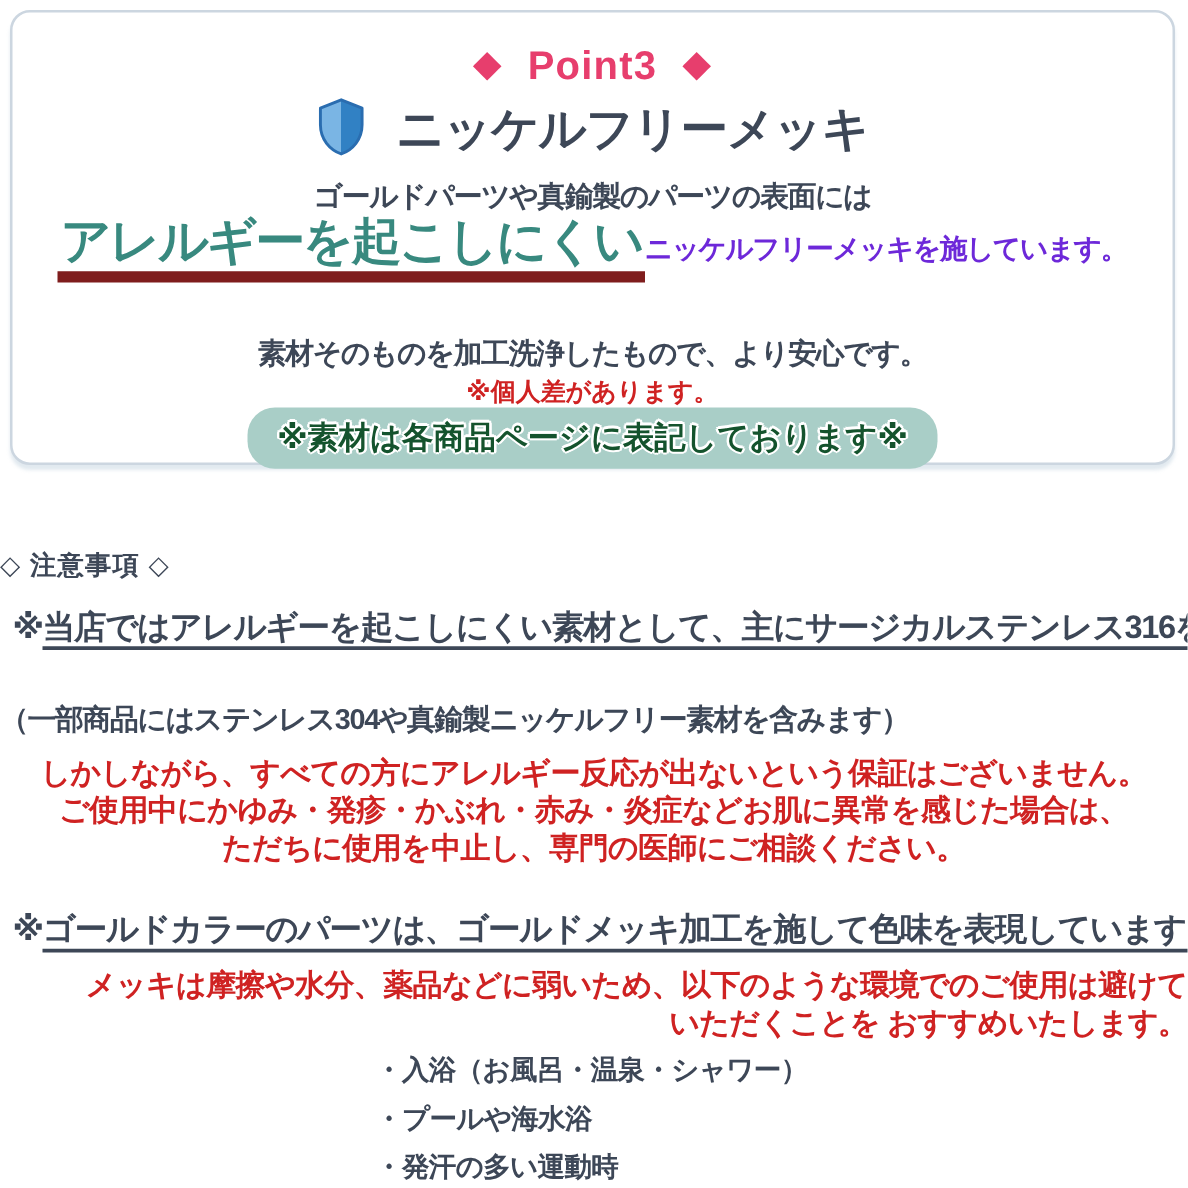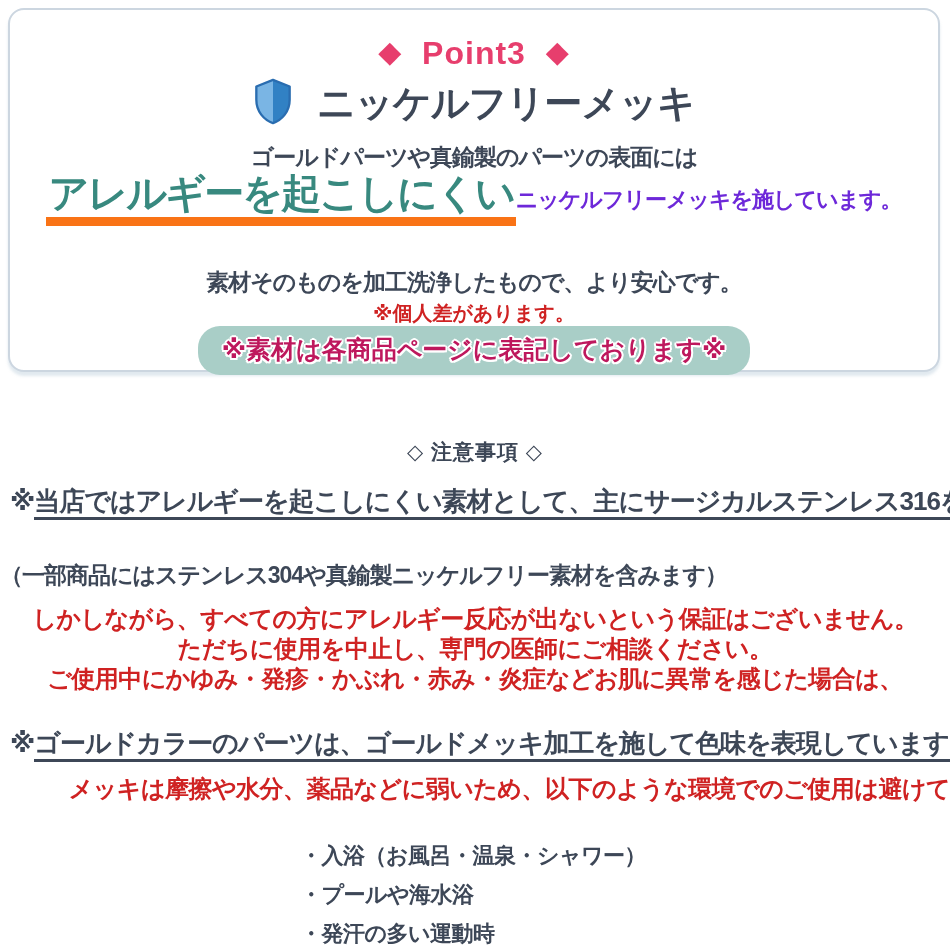--- a/index.html
+++ b/index.html
@@ -40,50 +40,50 @@
     font-size:23px;letter-spacing:-1px;
   }
   .line1{top:132px;}
   .highlight-row{
     position:absolute;left:0;top:160px;width:100%;
     white-space:nowrap;
   }
   .highlight{
     display:inline-block;
     font-size:40px;color:#38897f;letter-spacing:-2px;
-    border-bottom:9px solid #f97316;
+    border-bottom:9px solid #7f1d1d;
     padding:0 2px 1px 2px;
     line-height:1.15;
   }
   .highlight-suffix{
     font-size:22px;letter-spacing:-1px;color:#6d28d9;
   }
   .line2{top:226px;}
   .line3{top:257px;}
   .note-red{
     position:absolute;left:0;top:290px;width:100%;
     font-size:20px;color:#cf2222;letter-spacing:0;
   }
   .pill-wrap{position:absolute;left:0;top:316px;width:100%;}
   .pill{
     display:inline-block;
     background:#a9cec7;
     border-radius:22px;
     padding:7px 24px 9px 24px;
     font-size:25px;letter-spacing:0;
-    color:#be185d;
+    color:#14532d;
     text-shadow:
       -2px 0 0 #ffffff, 2px 0 0 #ffffff, 0 -2px 0 #ffffff, 0 2px 0 #ffffff,
       -1.5px -1.5px 0 #ffffff, 1.5px -1.5px 0 #ffffff,
       -1.5px 1.5px 0 #ffffff, 1.5px 1.5px 0 #ffffff;
   }
   
   .notice-heading{
     position:absolute;left:0;top:438px;width:100%;
-    text-align:center;font-size:21px;letter-spacing:1px;
+    text-align:left;font-size:21px;letter-spacing:1px;
   }
   .note-head{
     position:absolute;left:10px;width:930px;
     font-size:26px;letter-spacing:-1px;
     line-height:38px;
     white-space:nowrap;
     text-align:left;
   }
   .note1{top:482px;}
   .note2{top:724px;}
@@ -153,29 +153,30 @@
 
 <div class="note-head note1">
   <span>※</span><span class="u">当店ではアレルギーを起こしにくい素材として、主にサージカルステンレス316を</span><br>
   <span class="hang"></span>
 </div>
 
 <div class="paren-line">（一部商品にはステンレス304や真鍮製ニッケルフリー素材を含みます）</div>
 
 <div class="warning warning1">
   <div>しかしながら、すべての方にアレルギー反応が出ないという保証はございません。</div>
+  <div>ご使用中にかゆみ・発疹・かぶれ・赤み・炎症などお肌に異常を感じた場合は、</div>
   <div>ただちに使用を中止し、専門の医師にご相談ください。</div>
-  <div>ご使用中にかゆみ・発疹・かぶれ・赤み・炎症などお肌に異常を感じた場合は、</div>
 </div>
 
 <div class="note-head note2">
   <span>※</span><span class="u">ゴールドカラーのパーツは、ゴールドメッキ加工を施して色味を表現しています。</span>
 </div>
 
 <div class="warning warning2">
   <div>メッキは摩擦や水分、薬品などに弱いため、以下のような環境でのご使用は避けて</div>
+  <div>いただくことを おすすめいたします。</div>
 </div>
 
 <div class="bullets">
   <div>・入浴（お風呂・温泉・シャワー）</div>
   <div>・プールや海水浴</div>
   <div>・発汗の多い運動時</div>
 </div>
 
 </body></html>

